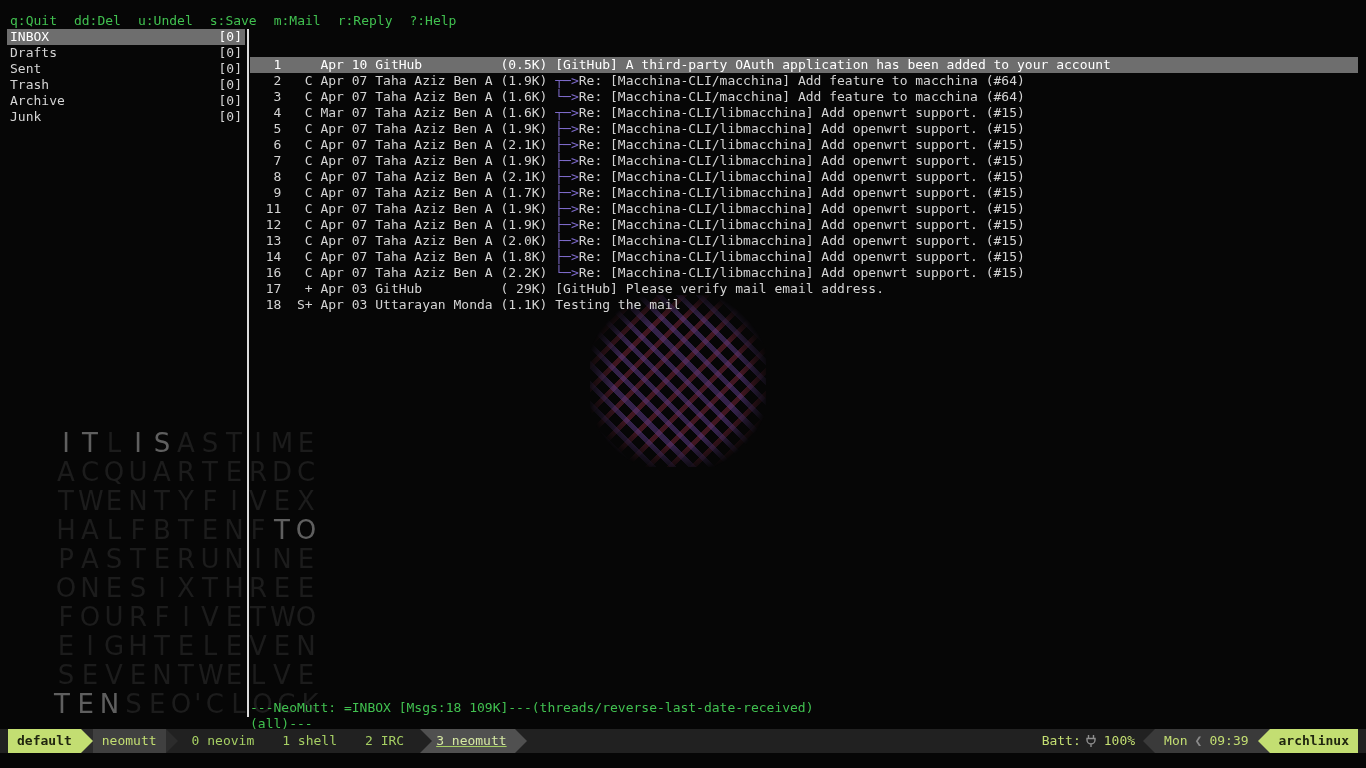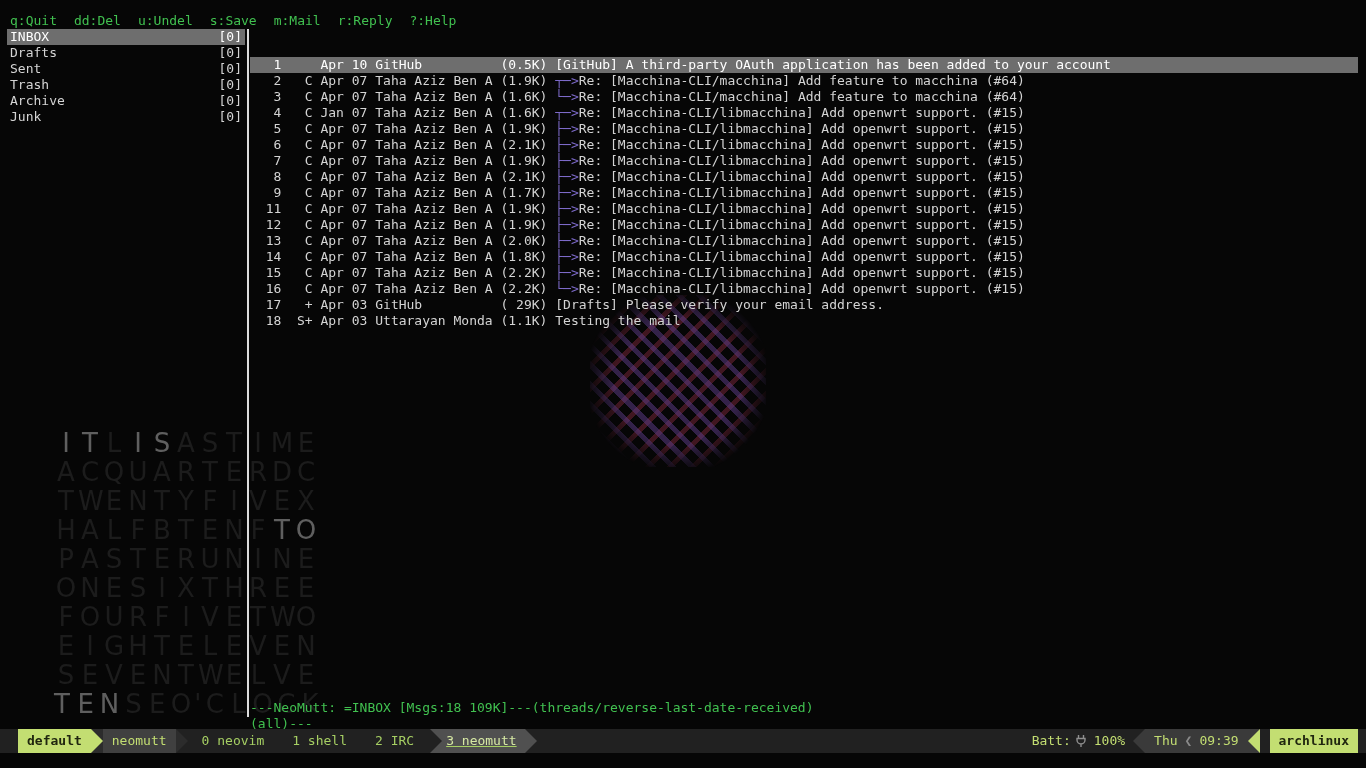--- a/index.html
+++ b/index.html
@@ -46,21 +46,21 @@
   .mailrow .thread{color:var(--purple);}
 
   .statusline{position:absolute;left:250px;right:8px;top:700px;height:16px;display:flex;
               color:var(--green);white-space:pre;flex-direction:column;}
   .statusline .fill{flex:1;overflow:hidden;}
 
   
   .tmux{position:absolute;left:0;top:729px;width:1366px;height:24px;background:var(--bar-bg);
         display:flex;align-items:stretch;font-size:13px;line-height:24px;padding:0 8px;}
   .seg{display:flex;align-items:center;padding:0 9px;white-space:pre;}
-  .seg.lime{background:var(--lime);color:var(--lime-dark-text);font-weight:bold;margin-left:10px;}
+  .seg.lime{background:var(--lime);color:var(--lime-dark-text);font-weight:bold;}
   .seg.dark{background:#404040;color:var(--lime);}
   .tri{width:0;height:0;border-top:12px solid transparent;border-bottom:12px solid transparent;}
   .tri.r-lime{border-left:12px solid var(--lime);background:#2c2c2c;}
   .tri.r-dark{border-left:12px solid #2c2c2c;}
   .tri.l-gray{border-right:12px solid var(--time-bg);}
   .tri.l-lime{border-right:12px solid var(--lime);background:var(--time-bg);}
   .winlist{flex:1;display:flex;justify-content:flex-start;align-items:stretch;color:var(--win-text);}
   .win{display:flex;align-items:stretch;margin:0 10px;}
   .win .wlabel{padding:0 4px;}
   .win .arrL,.win .arrR{display:none;}
@@ -260,33 +260,32 @@
         </div>
       </div>
 
     <div class="vdivider"></div>
 
     <div class="mail">
 
     <div class="mailrow selected"><span>   1     Apr 10 GitHub          (0.5K) </span><span class="thread"></span><span>[GitHub] A third-party OAuth application has been added to your account</span></div>
         <div class="mailrow"><span>   2   C Apr 07 Taha Aziz Ben A (1.9K) </span><span class="thread">┬─&gt;</span><span>Re: [Macchina-CLI/macchina] Add feature to macchina (#64)</span></div>
         <div class="mailrow"><span>   3   C Apr 07 Taha Aziz Ben A (1.6K) </span><span class="thread">└─&gt;</span><span>Re: [Macchina-CLI/macchina] Add feature to macchina (#64)</span></div>
-        <div class="mailrow"><span>   4   C Jan 07 Taha Aziz Ben A (1.6K) </span><span class="thread">┬─&gt;</span><span>Re: [Macchina-CLI/libmacchina] Add openwrt support. (#15)</span></div>
+        <div class="mailrow"><span>   4   C Mar 07 Taha Aziz Ben A (1.6K) </span><span class="thread">┬─&gt;</span><span>Re: [Macchina-CLI/libmacchina] Add openwrt support. (#15)</span></div>
         <div class="mailrow"><span>   5   C Apr 07 Taha Aziz Ben A (1.9K) </span><span class="thread">├─&gt;</span><span>Re: [Macchina-CLI/libmacchina] Add openwrt support. (#15)</span></div>
         <div class="mailrow"><span>   6   C Apr 07 Taha Aziz Ben A (2.1K) </span><span class="thread">├─&gt;</span><span>Re: [Macchina-CLI/libmacchina] Add openwrt support. (#15)</span></div>
         <div class="mailrow"><span>   7   C Apr 07 Taha Aziz Ben A (1.9K) </span><span class="thread">├─&gt;</span><span>Re: [Macchina-CLI/libmacchina] Add openwrt support. (#15)</span></div>
         <div class="mailrow"><span>   8   C Apr 07 Taha Aziz Ben A (2.1K) </span><span class="thread">├─&gt;</span><span>Re: [Macchina-CLI/libmacchina] Add openwrt support. (#15)</span></div>
         <div class="mailrow"><span>   9   C Apr 07 Taha Aziz Ben A (1.7K) </span><span class="thread">├─&gt;</span><span>Re: [Macchina-CLI/libmacchina] Add openwrt support. (#15)</span></div>
         <div class="mailrow"><span>  11   C Apr 07 Taha Aziz Ben A (1.9K) </span><span class="thread">├─&gt;</span><span>Re: [Macchina-CLI/libmacchina] Add openwrt support. (#15)</span></div>
         <div class="mailrow"><span>  12   C Apr 07 Taha Aziz Ben A (1.9K) </span><span class="thread">├─&gt;</span><span>Re: [Macchina-CLI/libmacchina] Add openwrt support. (#15)</span></div>
         <div class="mailrow"><span>  13   C Apr 07 Taha Aziz Ben A (2.0K) </span><span class="thread">├─&gt;</span><span>Re: [Macchina-CLI/libmacchina] Add openwrt support. (#15)</span></div>
         <div class="mailrow"><span>  14   C Apr 07 Taha Aziz Ben A (1.8K) </span><span class="thread">├─&gt;</span><span>Re: [Macchina-CLI/libmacchina] Add openwrt support. (#15)</span></div>
-        <div class="mailrow"><span>  15   C Apr 07 Taha Aziz Ben A (2.2K) </span><span class="thread">├─&gt;</span><span>Re: [Macchina-CLI/libmacchina] Add openwrt support. (#15)</span></div>
         <div class="mailrow"><span>  16   C Apr 07 Taha Aziz Ben A (2.2K) </span><span class="thread">└─&gt;</span><span>Re: [Macchina-CLI/libmacchina] Add openwrt support. (#15)</span></div>
-        <div class="mailrow"><span>  17   + Apr 03 GitHub          ( 29K) </span><span class="thread"></span><span>[Drafts] Please verify your email address.</span></div>
+        <div class="mailrow"><span>  17   + Apr 03 GitHub          ( 29K) </span><span class="thread"></span><span>[GitHub] Please verify mail email address.</span></div>
         <div class="mailrow"><span>  18  S+ Apr 03 Uttarayan Monda (1.1K) </span><span class="thread"></span><span>Testing the mail</span></div>
       </div>
 
     <div class="statusline">
       <span>---NeoMutt: =INBOX [Msgs:18 109K]---(threads/reverse-last-date-received)</span>
       <span class="fill">------------------------------------------------------------------------------------------------------------------------</span>
       <span>(all)---</span>
     </div>
   </div>
 
@@ -312,19 +311,19 @@
           <span class="wlabel">3 neomutt</span>
           <span class="arrR"></span>
         </span>
       </div>
 
     <div class="right-zone">
       <span class="batt"><span>Batt:</span><svg width="12" height="14" viewBox="0 0 12 14">
             <path d="M3.5 1v3M8.5 1v3M2 4.5h8v1.5a4 4 0 0 1-8 0zM6 10v3" stroke="#8f8f8f" stroke-width="1.4" fill="none"></path>
           </svg><span>100%</span></span>
       <span class="tri l-gray"></span>
-      <span class="seg time"><span>Thu</span><span class="chev">❮</span><span>09:39</span></span>
+      <span class="seg time"><span>Mon</span><span class="chev">❮</span><span>09:39</span></span>
       <span class="tri l-lime"></span>
       <span class="seg lime">archlinux</span>
     </div>
   </div>
 
 </div>
 
 </body></html>

